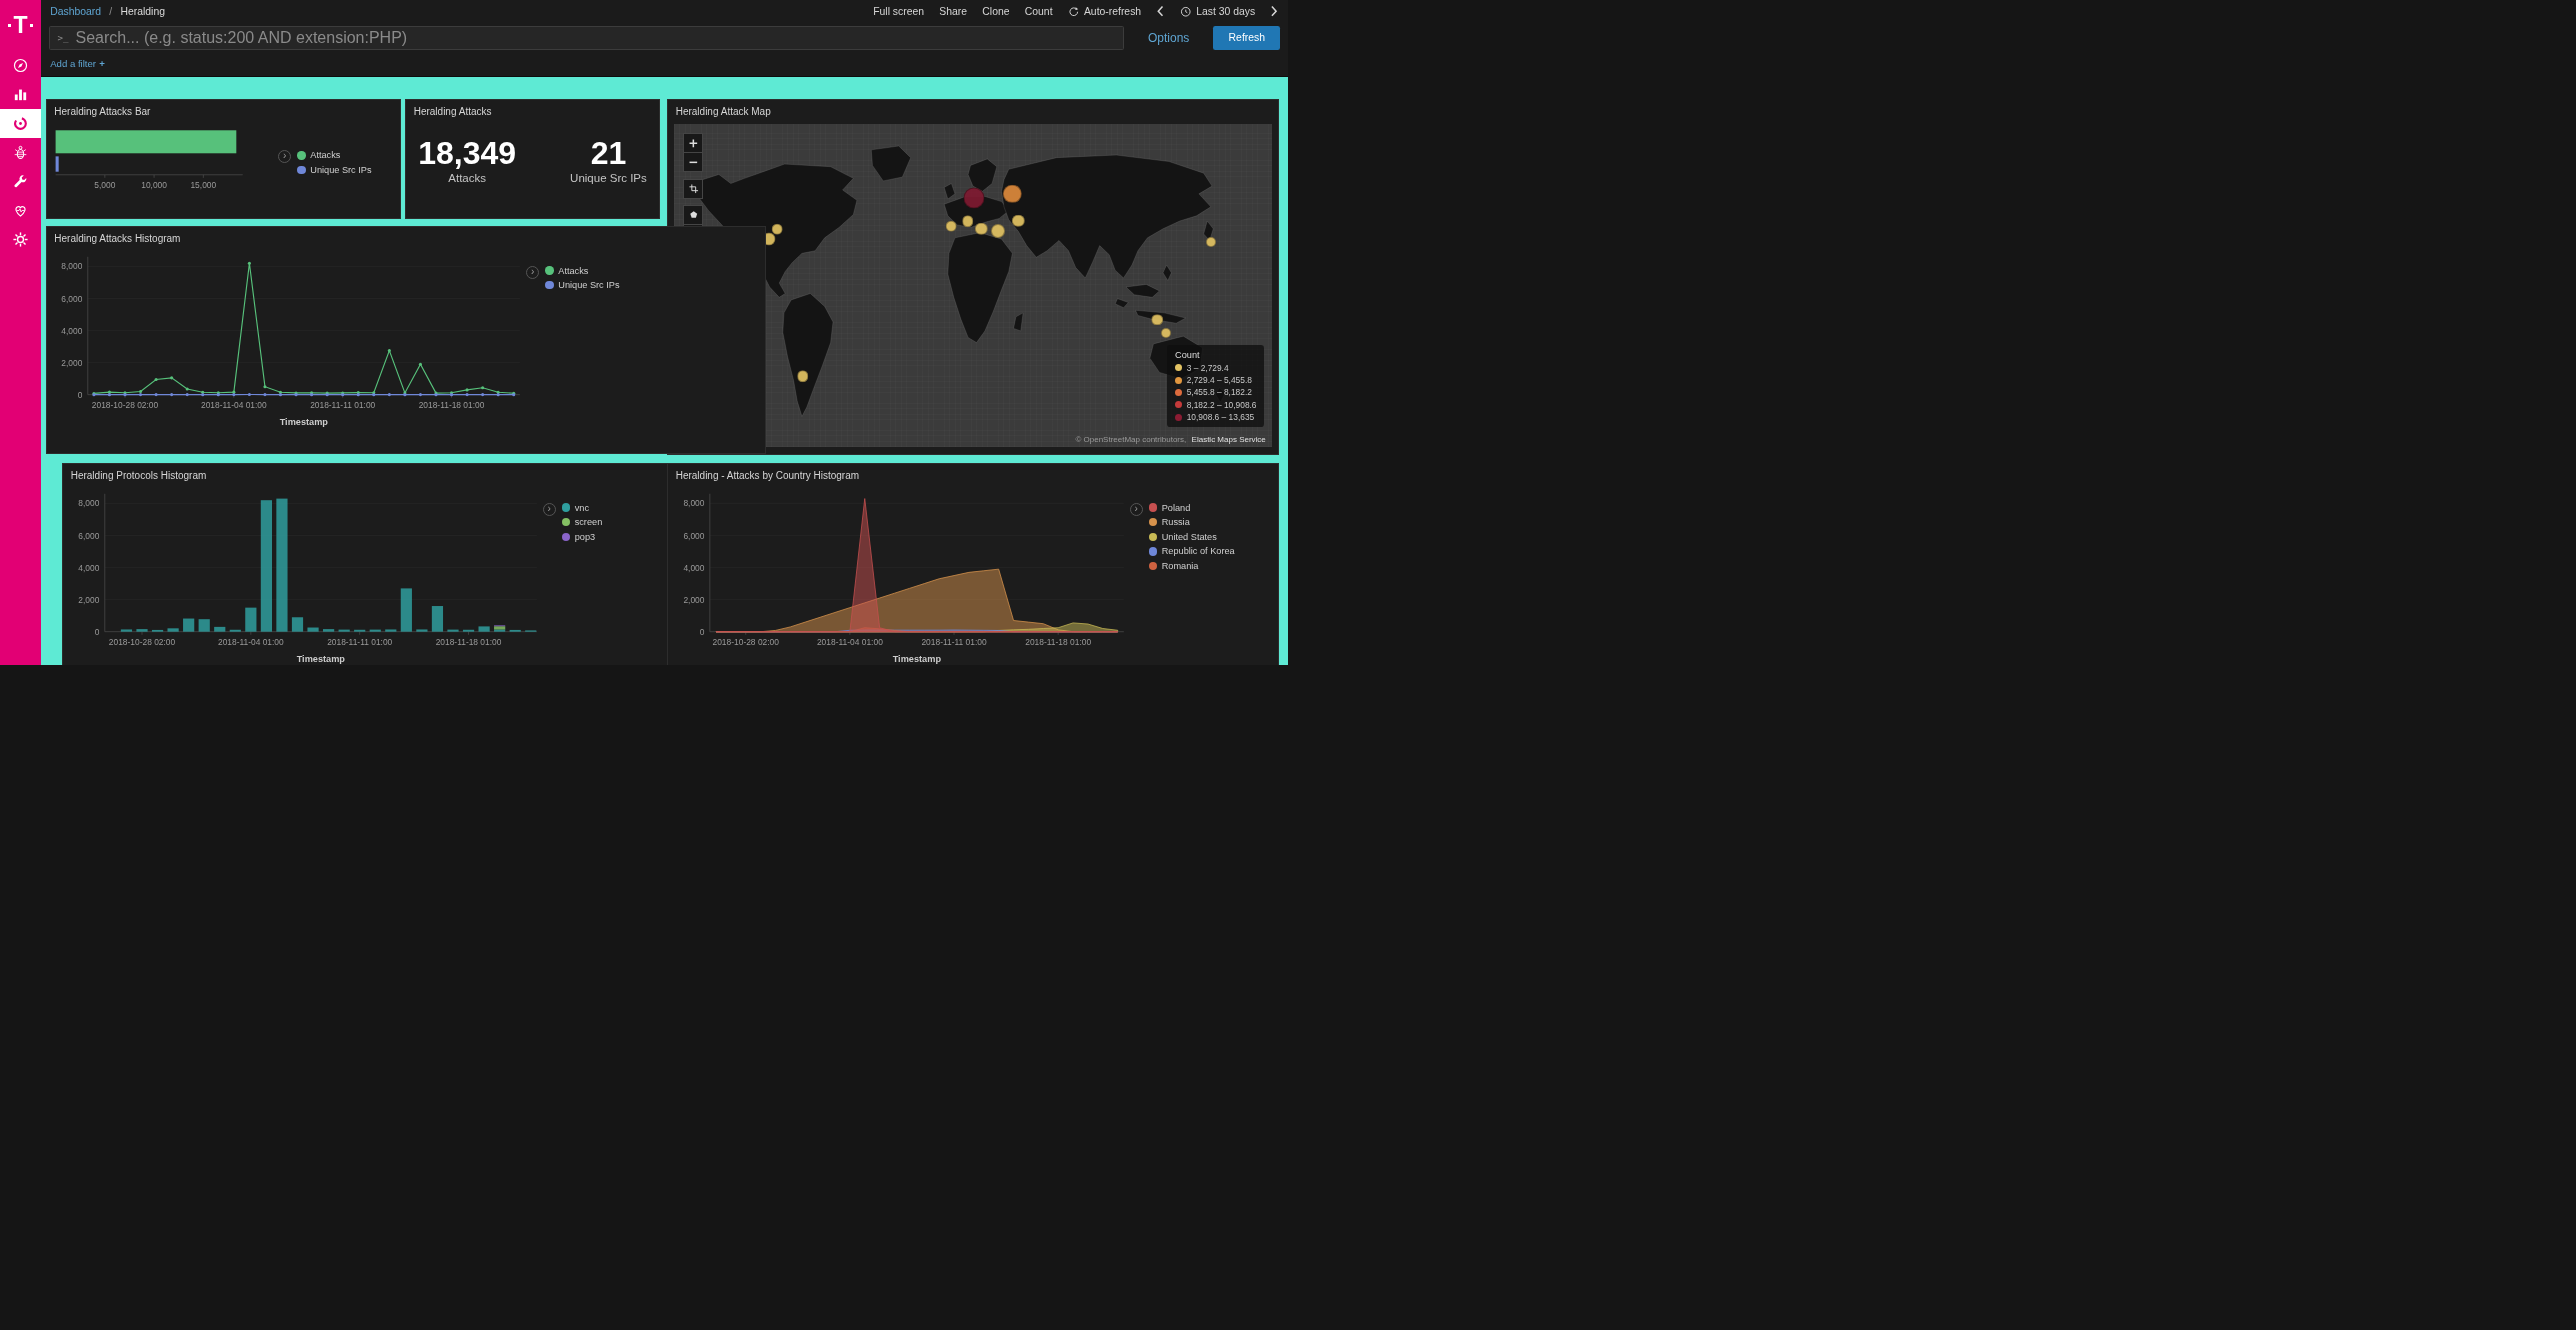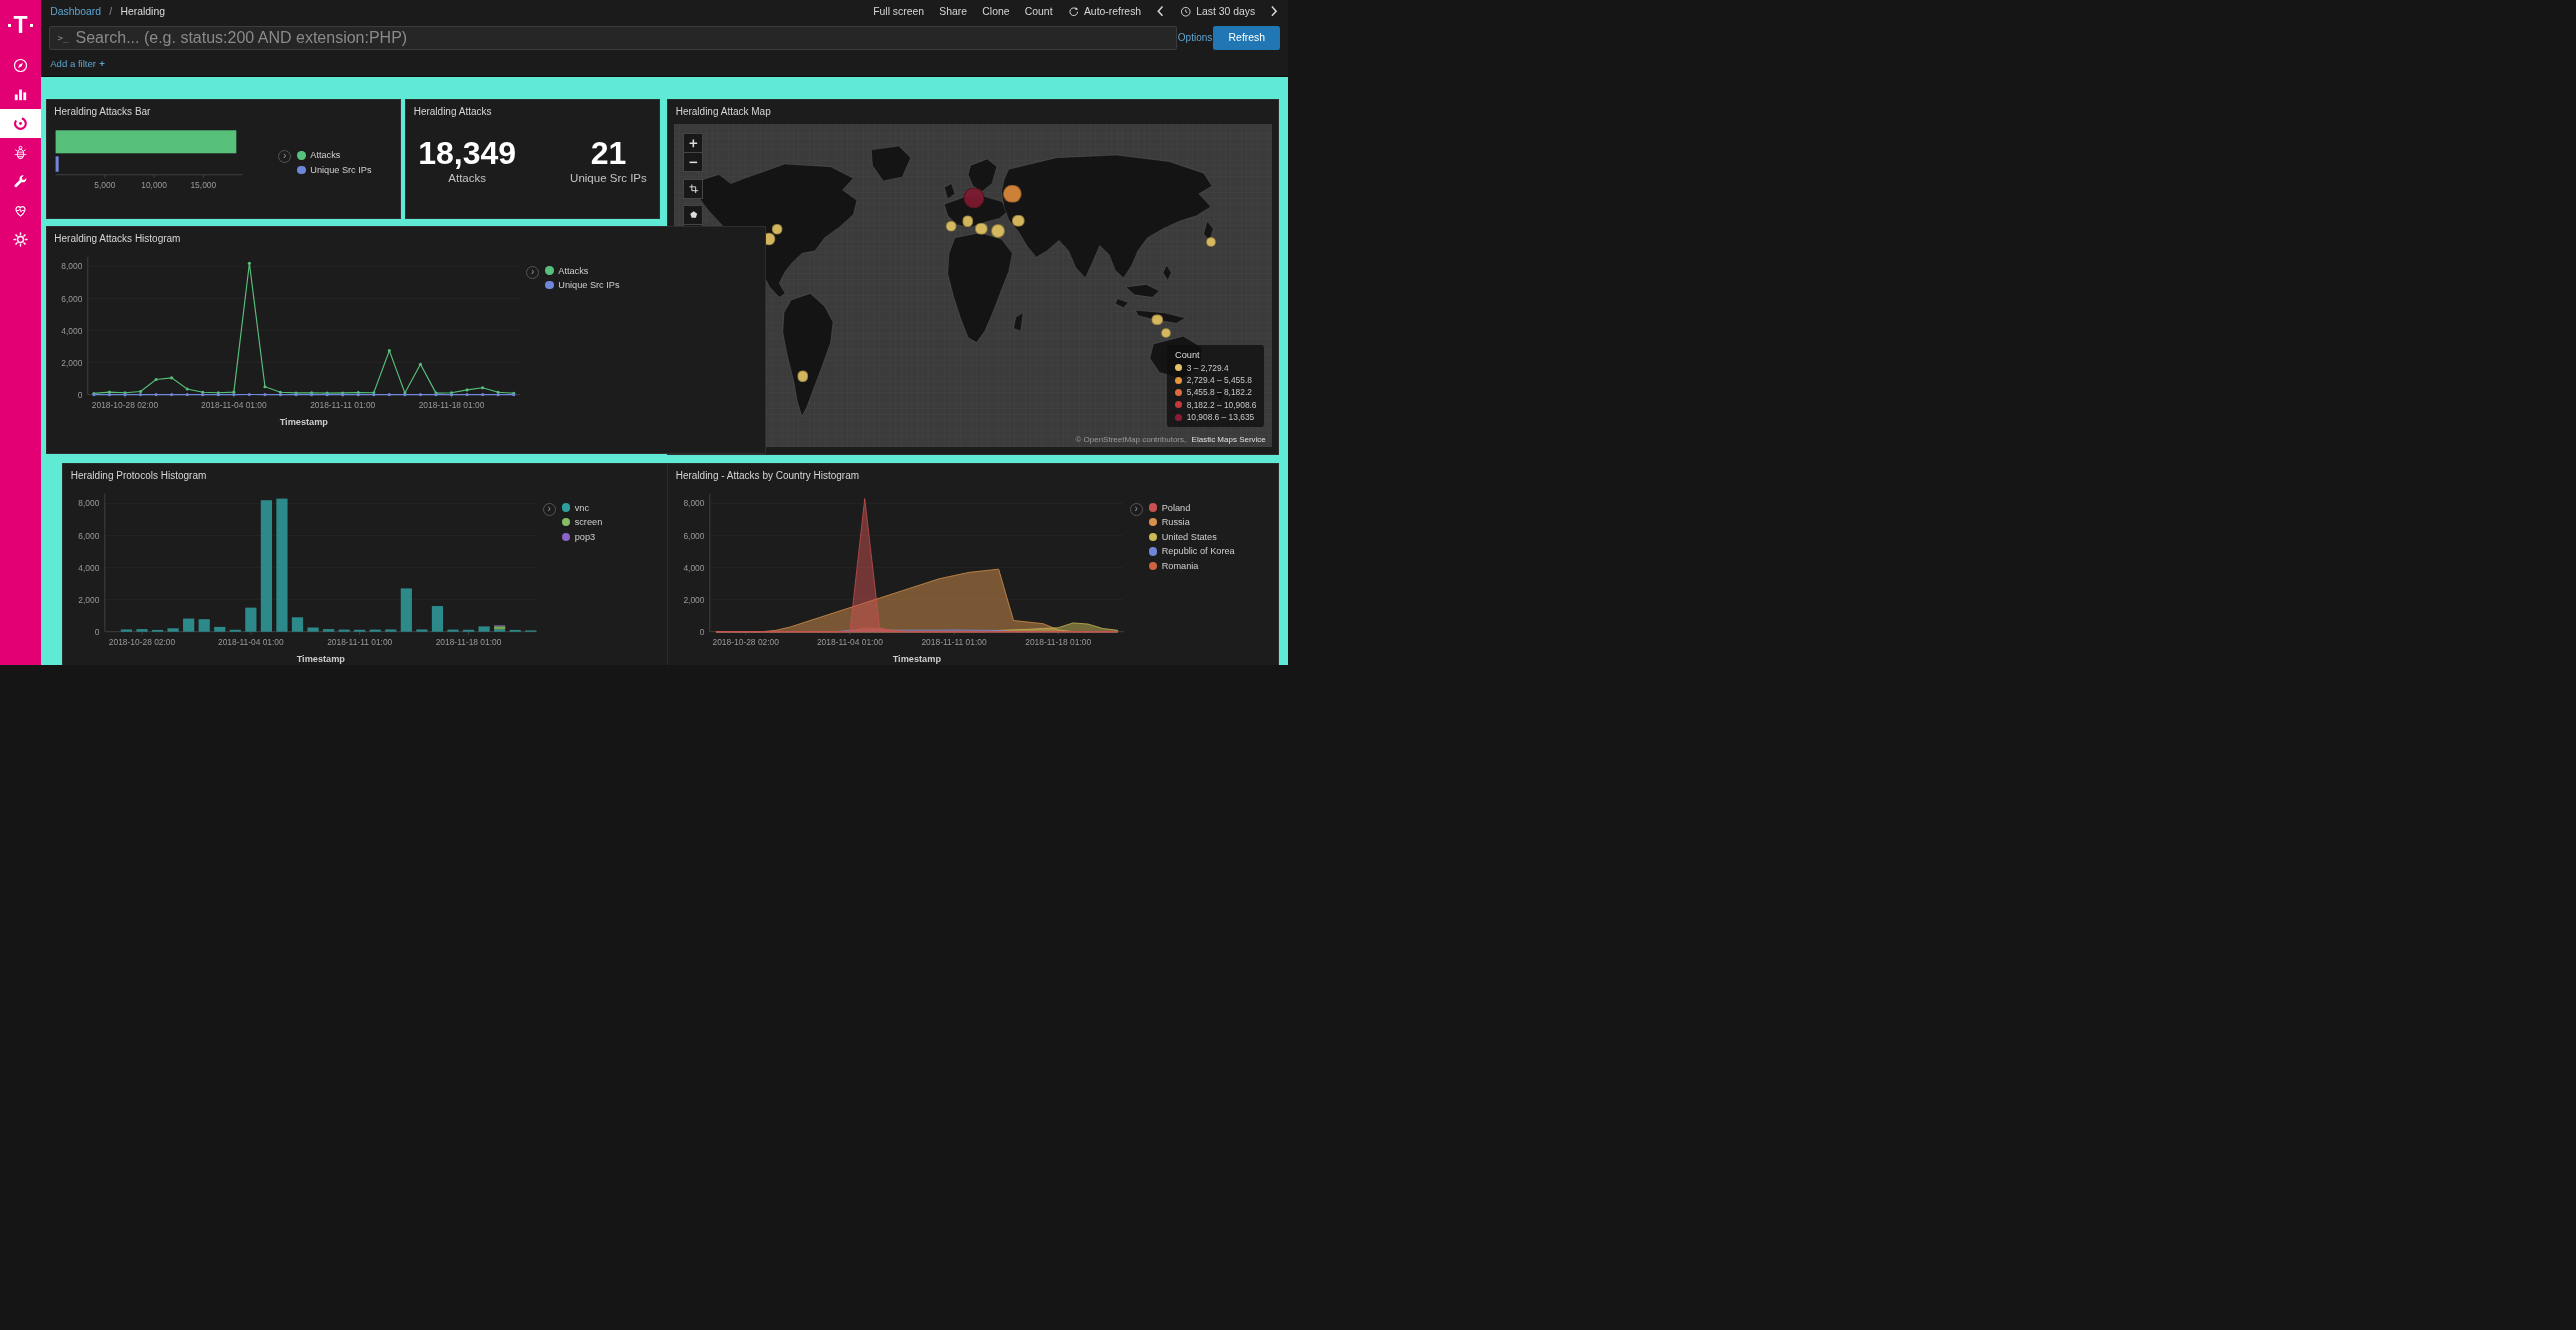--- a/index.html
+++ b/index.html
@@ -24,21 +24,21 @@
   .nav-act{cursor:pointer}
   .nav-iconbtn{display:flex;align-items:center;gap:4.6px;cursor:pointer}
   .chev-btn{display:flex;align-items:center;cursor:pointer}
 
   
   #searchrow{position:absolute;left:41px;top:23px;right:0;height:29px;background:#1b1b1b;display:flex;align-items:center;padding:0 7.7px}
   #searchbox{flex:1;height:24px;background:#262626;border:0.8px solid #3c3c3c;border-radius:1.5px;display:flex;align-items:center;padding:0 7.7px;gap:7px}
   #search-prompt{color:#8a8a8a;font-family:"DejaVu Sans Mono",monospace;font-size:9.2px}
   #search-input{flex:1;background:transparent;border:none;outline:none;color:#ddd;font-size:16px}
   #search-input::placeholder{color:#8a8a8a}
-  #options-link{color:#5fa5d2;font-size:10px;margin:0 1px;cursor:pointer}
+  #options-link{color:#5fa5d2;font-size:12px;margin:0 24px;cursor:pointer}
   #refresh-btn{width:67px;height:24px;background:#2077b4;color:#fff;border:none;border-radius:2.3px;font-size:10.4px;cursor:pointer}
   #filterrow{position:absolute;left:41px;top:52px;right:0;height:24.5px;background:#1b1b1b;display:flex;align-items:center;padding:0 9.2px;border-bottom:0.8px solid #0d0d0d}
   #add-filter{color:#5fa5d2;font-size:9.6px;cursor:pointer}
   #add-filter .plus{font-weight:bold;margin-left:3.1px;color:#5fa5d2}
 
   
   #dashboard{position:absolute;left:41px;top:77px;right:0;bottom:0;background:#5eead4;overflow:hidden}
   .panel{position:absolute;background:#1c1c1c;border:0.8px solid #2d2d2d}
   .panel-title{padding:6.1px 7.7px 1.5px;font-size:10px;color:#d6d6d6}
   #p-bar{left:4.6px;top:21.5px;width:355px;height:120px}

